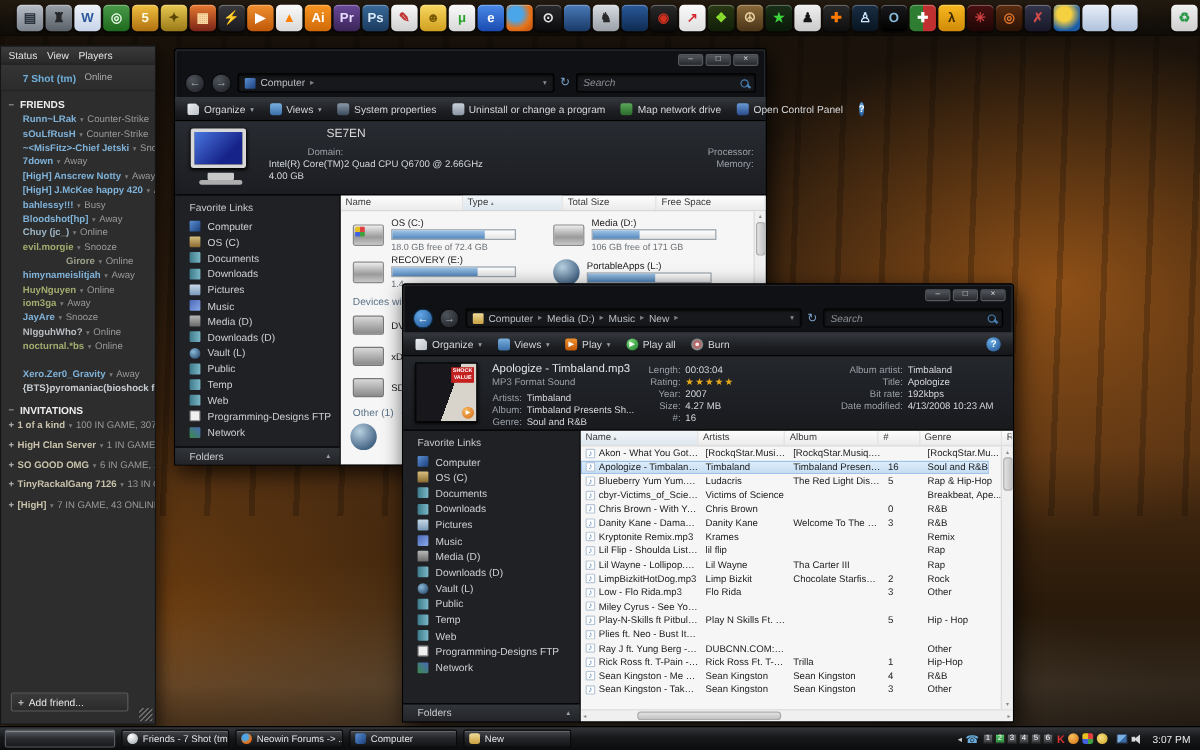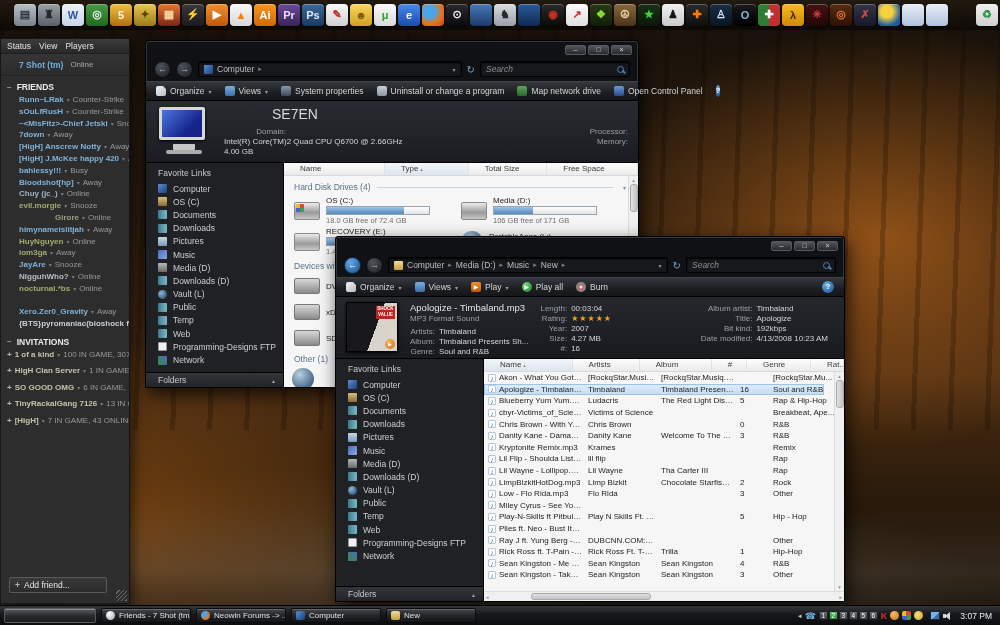--- a/index.html
+++ b/index.html
@@ -70,21 +70,21 @@
  background:radial-gradient(circle at 35% 30%,#6ab0e8,#1a4a8a);color:#fff;font-size:8px;font-weight:bold;text-align:center;line-height:12px}
 
 .syspanel{display:flex;height:62px;flex:0 0 62px;background:linear-gradient(#282b31,#1b1d22);
  border-bottom:1px solid #000;padding:4px 10px;gap:12px}
 .bigpc{width:56px;height:52px;position:relative;flex:0 0 auto}
 .bigpc .scr{position:absolute;left:3px;top:2px;width:46px;height:33px;border:3px solid #d8d8d8;border-radius:2px;
  background:linear-gradient(135deg,#4a76e0 0%,#16248a 70%);box-shadow:0 1px 3px #000}
 .bigpc .base{position:absolute;left:17px;bottom:7px;width:22px;height:6px;background:#c8c8c8;border-radius:1px}
 .bigpc .foot{position:absolute;left:10px;bottom:3px;width:36px;height:4px;background:#adadad;border-radius:2px}
 .sysright{flex:1;min-width:0}
-.sysname{font-size:14px;color:#d8d8d8;margin:1px 0 5px 48px}
+.sysname{font-size:10px;color:#d8d8d8;margin:1px 0 5px 48px}
 .sysgrid{display:grid;grid-template-columns:62px auto;gap:1px 5px;font-size:8px}
 .sl{color:#9aa0a8;text-align:right}
 .sv{color:#d2d5d9;white-space:nowrap}
 
 .infopanel{display:flex;gap:12px;height:62px;flex:0 0 62px;background:linear-gradient(#24272c,#181a1e);
  border-bottom:1px solid #000;padding:5px 10px}
 .cover{width:52px;height:50px;position:relative;flex:0 0 auto;border:1px solid #000;
  background:linear-gradient(110deg,#17171c 56%,#d8d4cc 56%);box-shadow:0 1px 3px #000}
 .cover .red{position:absolute;right:2px;top:3px;width:19px;height:13px;background:#c42020;color:#fff;
  font-size:4.5px;font-weight:bold;line-height:6px;text-align:center;overflow:hidden}
@@ -113,21 +113,21 @@
 .ic-drive{background:linear-gradient(#b8b8b8,#6a6a6a)}
 .ic-globe{background:radial-gradient(circle at 35% 35%,#8ab8d8,#1a3a5a);border-radius:50%}
 .ic-doc{background:#f0f0f0;border:1px solid #999}
 .ic-network{background:linear-gradient(45deg,#3a8a4a,#4a6ab8)}
 .sbfolders{height:15px;flex:0 0 15px;display:flex;align-items:center;justify-content:space-between;
  padding:0 8px 0 12px;background:linear-gradient(#32353a,#222428);border-top:1px solid #000;font-size:8.5px;color:#c8cacd;cursor:pointer}
 .up{font-size:6px;color:#9aa4ac}
 .files{flex:1;background:#f6f6f6;position:relative;display:flex;flex-direction:column;min-width:0;overflow:hidden}
 .chead{display:flex;height:13px;flex:0 0 13px;background:linear-gradient(#fdfdfd,#ebebeb);
  border-bottom:1px solid #d8d8d8;font-size:8px;color:#3a3a3a}
-.cc{padding:1px 16px;border-right:1px solid #e2e2e2;white-space:nowrap;overflow:hidden;cursor:pointer}
+.cc{padding:1px 4px;border-right:1px solid #e2e2e2;white-space:nowrap;overflow:hidden;cursor:pointer}
 .cc.sorted{background:linear-gradient(#f2f6fa,#dde6ee)}
 .sortarrow{font-size:5px;color:#8a8a8a;margin-left:2px}
 
 .groups{padding:3px 10px 0 8px;flex:1;overflow:hidden}
 .group{display:flex;align-items:center;gap:6px;font-size:8.5px;color:#5a7187;margin:3px 0 2px 2px}
 .gline{flex:1;height:1px;background:#c9d5df;margin-right:4px}
 .gdd{color:#7a92a8;font-size:6px;margin-right:2px}
 .drives{display:grid;grid-template-columns:1fr 1fr;gap:2px 4px;padding:2px 4px 2px 2px}
 .drive{display:flex;gap:6px;align-items:center;min-width:0}
 .dico{width:26px;height:18px;flex:0 0 auto;border-radius:2px}
@@ -576,25 +576,20 @@
         </div>
     </div>
     <div class="files">
       <div class="chead">
         <span class="cc" style="width:112px">Name</span>
         <span class="cc sorted" style="width:92px"><span>Type</span><span class="sortarrow">▴</span></span>
         <span class="cc" style="width:86px">Total Size</span>
         <span class="cc" style="width:100px">Free Space</span>
       </div>
       <div class="groups">
-        <div class="group">
-            <span>Hard Disk Drives (4)</span>
-            <span class="gline"></span>
-            <span class="gdd" actable="false">▾</span>
-          </div>
         <div class="drives">
 
         <div class="drive">
               <span class="dico ic-drv-os"></span>
               <div class="dinfo">
                 <div class="dname">OS (C:)</div>
                 <div class="dbar">
                   <div class="dfill" style="width: 75%;"></div>
                 </div>
                 <div class="dfree">18.0 GB free of 72.4 GB</div>
@@ -760,21 +755,21 @@
         <span class="il">#:</span>
           <span class="iv">16</span>
       </div>
     </div>
     <div class="icol" style="padding-top:2px;margin-left:auto;margin-right:6px">
       <div class="igrid">
         <span class="il">Album artist:</span>
           <span class="iv">Timbaland</span>
         <span class="il">Title:</span>
           <span class="iv">Apologize</span>
-        <span class="il">Bit kind:</span>
+        <span class="il">Bit rate:</span>
           <span class="iv">192kbps</span>
         <span class="il">Date modified:</span>
           <span class="iv">4/13/2008 10:23 AM</span>
       </div>
     </div>
   </div>
   <div class="wbody">
     <div class="sidebar">
       <div class="sbtitle">Favorite Links</div>
       <div class="sblist">

